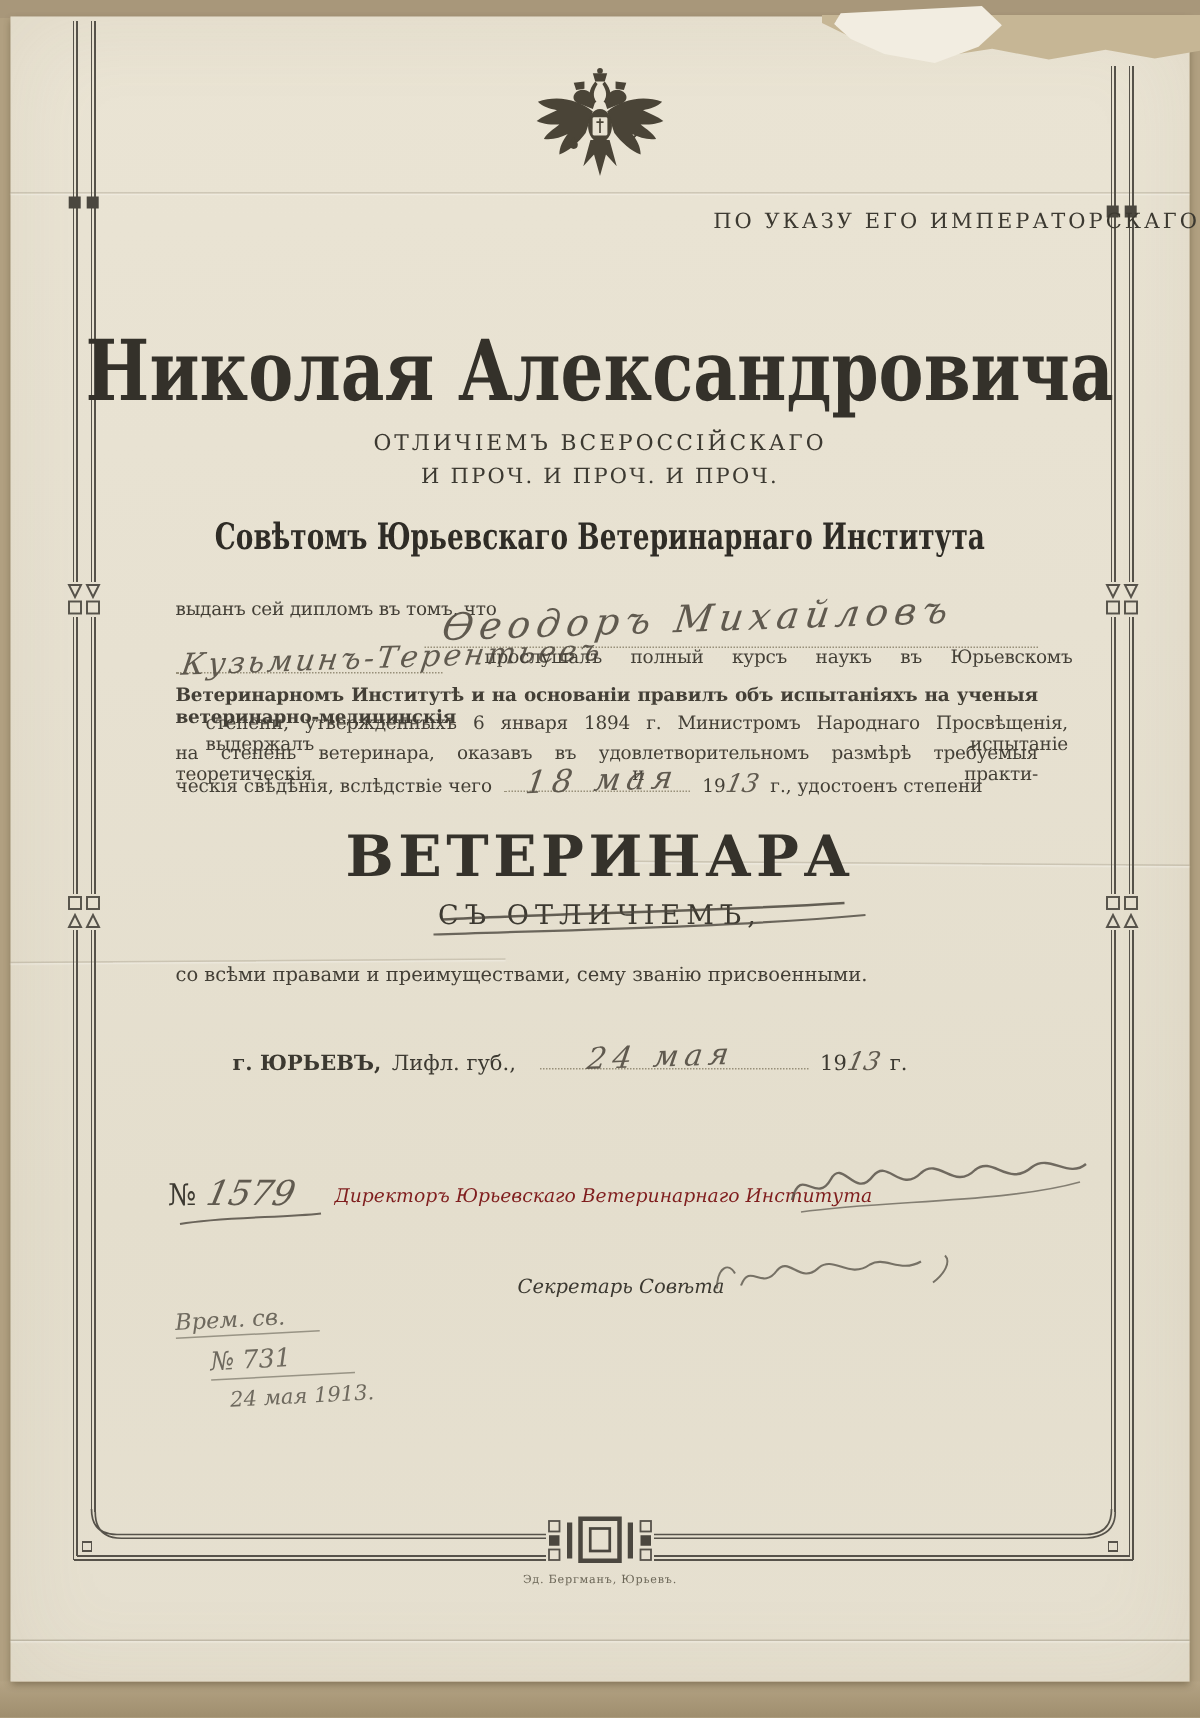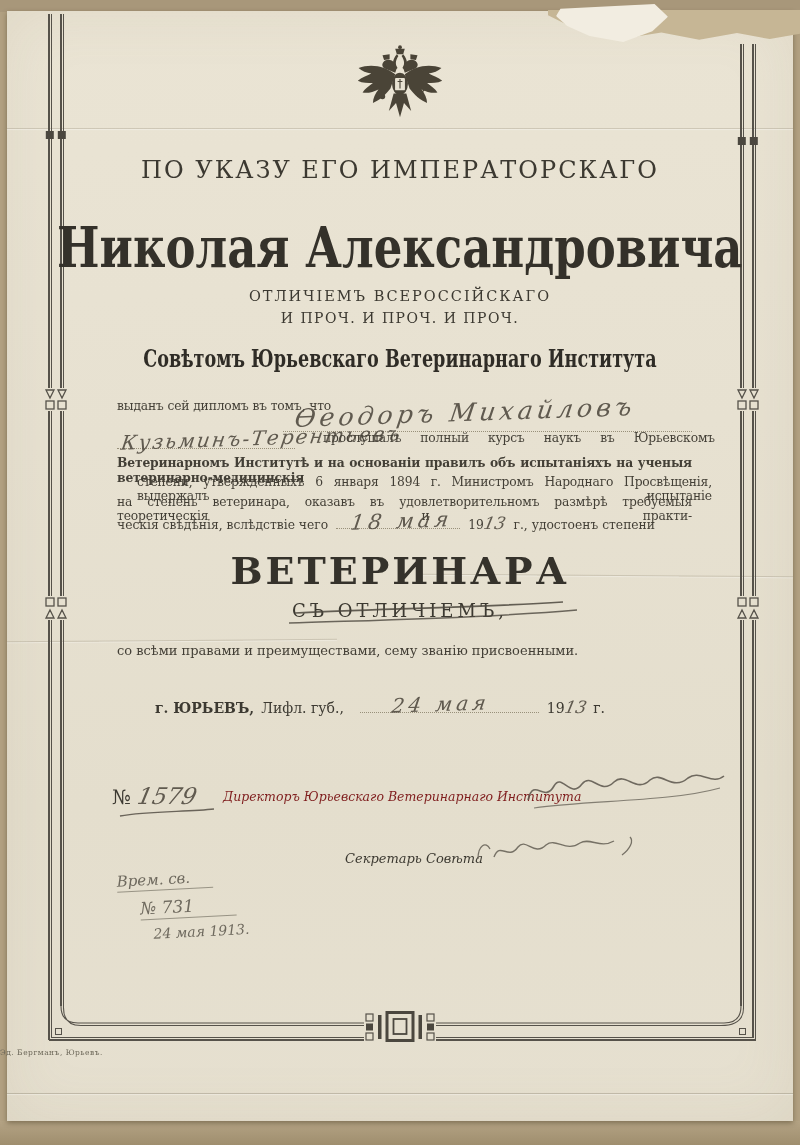--- a/index.html
+++ b/index.html
@@ -14,21 +14,21 @@
   .tear-backing{position:absolute;left:548px;top:10px;width:252px;height:33px;background:#c6b695;
     clip-path:polygon(0 0,100% 0,100% 72%,88% 88%,75% 70%,60% 90%,45% 68%,30% 86%,18% 74%,8% 46%,0 16%);}
   .tear-paper{position:absolute;left:556px;top:4px;width:112px;height:40px;background:#f2ede1;
     clip-path:polygon(4% 12%,88% 0,100% 32%,86% 68%,60% 95%,30% 80%,10% 55%,0 30%);
     box-shadow:0 1px 2px rgba(80,65,40,.4);}
   .crease{position:absolute;height:1px;background:rgba(101,92,72,.20);box-shadow:0 1px 1px rgba(255,255,255,.38);}
   .frame-svg,.emblem svg{display:block;}
   .frame-svg{position:absolute;left:0;top:0;}
   .emblem{position:absolute;left:352px;top:44px;width:96px;height:94px;}
   .tc{position:absolute;left:0;width:800px;text-align:center;color:#3c3931;}
-  .h-line1{top:156px;font-size:24px;letter-spacing:2px;}
+  .h-line1{top:140px;font-size:14px;letter-spacing:2px;text-align:right;}
   .h-line2{top:184px;font-size:18px;letter-spacing:2px;}
   .tsar{top:214px;}
   .tsar span{display:inline-block;font-size:50px;font-weight:bold;white-space:nowrap;
     transform:scale(.9,1.12);transform-origin:center top;color:#34312a;}
   .h-line3{top:288px;font-size:14.5px;letter-spacing:2px;}
   .h-line4{top:310px;font-size:14px;letter-spacing:1.5px;}
   .issuer{top:344px;}
   .issuer span{display:inline-block;font-size:22px;font-weight:bold;white-space:nowrap;
     transform:scale(.8,1.1);transform-origin:center top;color:#2f2c26;}
   .bodyline{position:absolute;left:117px;width:575px;font-size:12.3px;letter-spacing:-.15px;color:#433f36;white-space:nowrap;}
@@ -57,21 +57,21 @@
   .numrow .hw-num{font-size:23px;margin-left:7px;}
   .num-underline{position:absolute;left:118px;top:808px;}
   .director-label{position:absolute;left:223px;top:789px;font-size:12.5px;font-style:italic;color:#7f1d1d;white-space:nowrap;}
   .secretary-label{position:absolute;left:345px;top:851px;font-size:13px;font-style:italic;color:#3c3931;white-space:nowrap;}
   .sig{position:absolute;}
   .pencil{position:absolute;left:112px;top:868px;width:190px;transform:rotate(-3deg);color:#6e695e;}
   .pencil .pl{display:block;font-style:italic;white-space:nowrap;}
   .pencil .pl1{margin-left:6px;font-size:15px;border-bottom:1px solid rgba(90,85,72,.55);width:96px;padding-bottom:1px;}
   .pencil .pl2{margin-left:28px;margin-top:7px;font-size:17px;border-bottom:1px solid rgba(90,85,72,.55);width:96px;padding-bottom:1px;}
   .pencil .pl3{margin-left:40px;margin-top:6px;font-size:14px;}
-  .imprint{position:absolute;left:0;top:1048px;width:800px;text-align:left;font-size:7.5px;letter-spacing:.5px;color:#6c6758;}
+  .imprint{position:absolute;left:0;top:1048px;width:800px;text-align:center;font-size:7.5px;letter-spacing:.5px;color:#6c6758;}
 </style>
 </head>
 <body>
 
 <div class="scan">
   <div class="backing-top"></div>
   <div class="backing-bottom"></div>
   <div class="sheet"></div>
 
   <div class="crease" style="left:7px;right:7px;top:128px;"></div>

